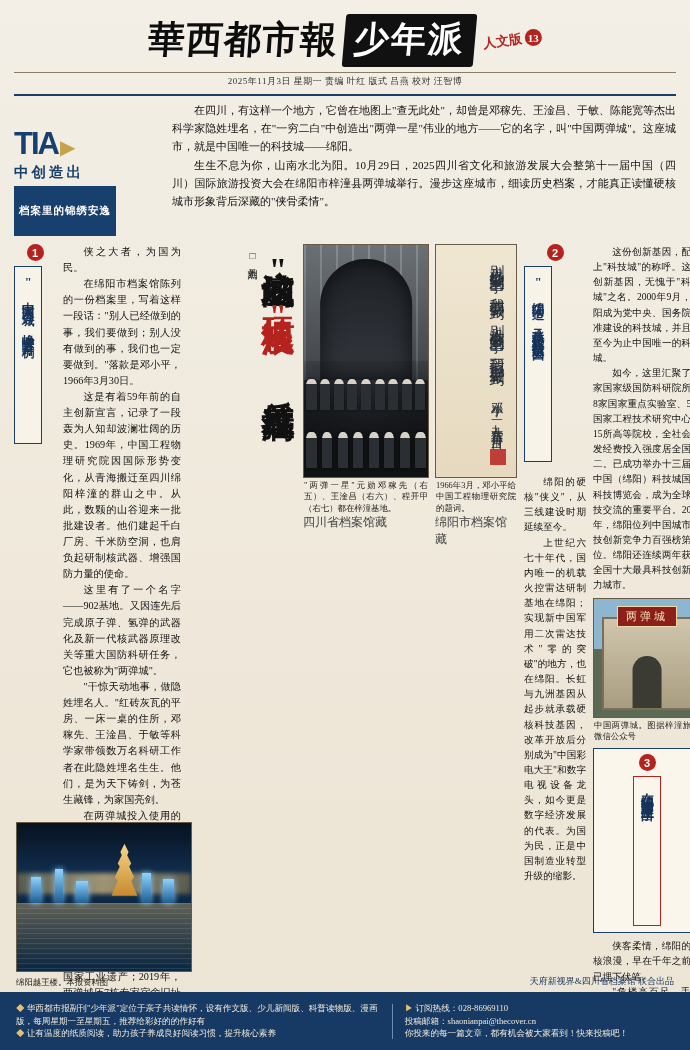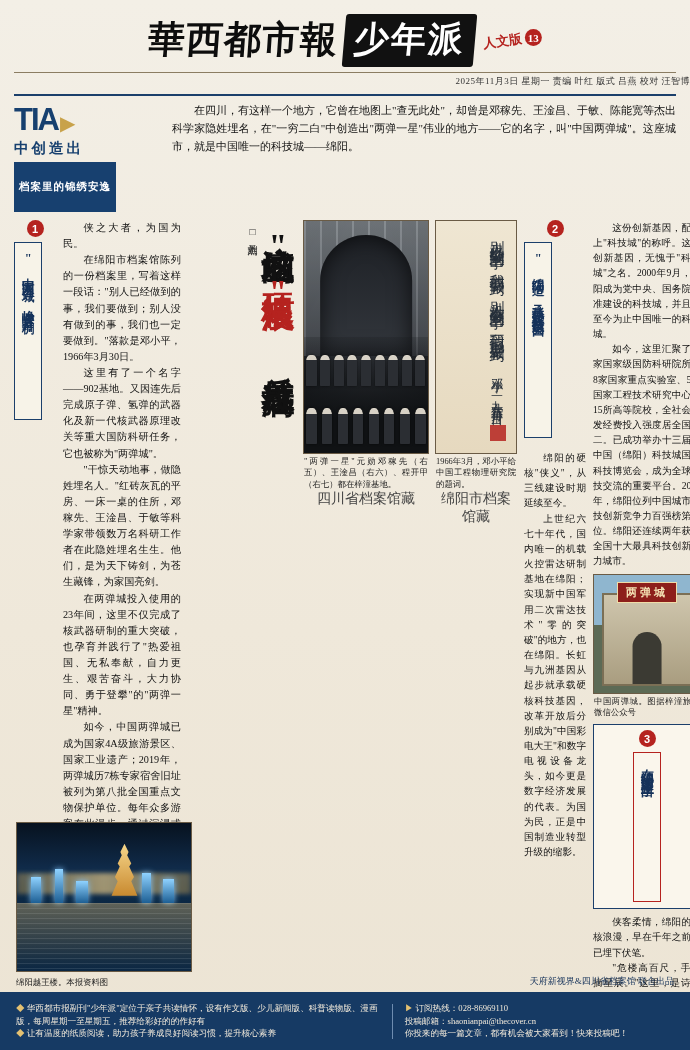--- a/index.html
+++ b/index.html
@@ -50,32 +50,32 @@
   }
   .mh-stamp .num {
     display: inline-flex; align-items: center; justify-content: center;
     width: 17px; height: 17px;
     border-radius: 50%;
     background: #b5231f; color: #fff;
     font-size: 11px;
     transform: rotate(8deg);
   }
   .dateline {
-    text-align: right;
+    text-align: center;
     font-size: 9px;
     color: #333;
     padding: 2px 0 4px 0;
     letter-spacing: .5px;
   }
   .rule-top { border-top: 1px solid #8b7d62; margin: 0 14px; }
   .rule-top2 { border-top: 2px solid #1b3f6b; margin: 2px 14px 0 14px; }
 
   
   .topsec { display: flex; padding: 6px 14px 0 14px; gap: 10px; }
-  .logo-block { width: 148px; flex: none; }
+  .logo-block { width: 148px; flex: none; margin-top: 24px; }
   .logo-tian {
     display: flex; align-items: flex-end; gap: 2px;
     color: #17406f;
   }
   .logo-tian .big {
     font-size: 31px; font-weight: bold; letter-spacing: -2px;
     font-family: "Liberation Sans", sans-serif;
   }
   .logo-tian .arrow {
     color: #c8a24a; font-size: 20px; margin-bottom: 3px;
@@ -174,21 +174,21 @@
     overflow: hidden;
     background: #222;
   }
   .cap {
     font-size: 8.4px;
     line-height: 1.35;
     color: #222;
     padding: 2px 1px 0 1px;
     text-align: justify;
   }
-  .credit { font-size: 14px; color: #444; text-align: center; }
+  .credit { font-size: 12px; color: #444; text-align: left; }
 
   
   .p1 {
     height: 234px;
     background:
       radial-gradient(ellipse at 50% 18%, #5c6068 0%, #2e3238 55%, #1b1d21 100%);
   }
   .p1 .wall {
     position: absolute; left: 0; top: 0; right: 0; height: 58%;
     background:
@@ -260,21 +260,21 @@
   .p3 .gate:before {
     content: ""; position: absolute; left: 50%; transform: translateX(-50%);
     bottom: 0; width: 34%; height: 58%;
     background: #3b3a33;
     border-radius: 50% 50% 0 0 / 28% 28% 0 0;
   }
   .p3 .plaque {
     position: absolute; left: 50%; transform: translateX(-50%);
     top: 6%;
     background: #8d1f1b; color: #f4e3b5;
-    font-size: 11px; letter-spacing: 3px; font-weight: bold;
+    font-size: 11px; letter-spacing: 3px; font-weight: normal;
     padding: 2px 8px;
     writing-mode: horizontal-tb;
     white-space: nowrap;
     border: 1px solid #f0dca8;
   }
 
   
   .p4 {
     height: 150px;
     background: linear-gradient(180deg,#07121f 0%, #123154 38%, #0b2742 55%, #061726 100%);
@@ -370,33 +370,35 @@
     <div class="logo-block">
       <div class="logo-tian">
         <span class="big">TIA</span>
         <span class="arrow">▶</span>
       </div>
       <div class="logo-sub">中创造出</div>
       <div class="logo-tag">档案里的锦绣安逸</div>
     </div>
     <div class="lead">
       <p>在四川，有这样一个地方，它曾在地图上"查无此处"，却曾是邓稼先、王淦昌、于敏、陈能宽等杰出科学家隐姓埋名，在"一穷二白"中创造出"两弹一星"伟业的地方——它的名字，叫"中国两弹城"。这座城市，就是中国唯一的科技城——绵阳。</p>
+      <p>生生不息为你，山南水北为阳。10月29日，2025四川省文化和旅游发展大会整第十一届中国（四川）国际旅游投资大会在绵阳市梓潼县两弹城举行。漫步这座城市，细读历史档案，才能真正读懂硬核城市形象背后深藏的"侠骨柔情"。</p>
     </div>
   </div>
 
   <div class="main">
 
     <div class="col col-a">
       <div class="numcircle">1</div>
       <div class="vbox">"中国两弹城"峥嵘岁月稠</div>
     </div>
 
     <div class="col col-b bodytext">
       <p>侠之大者，为国为民。</p>
       <p>在绵阳市档案馆陈列的一份档案里，写着这样一段话："别人已经做到的事，我们要做到；别人没有做到的事，我们也一定要做到。"落款是邓小平，1966年3月30日。</p>
+      <p>这是有着59年前的自主创新宣言，记录了一段轰为人知却波澜壮阔的历史。1969年，中国工程物理研究院因国际形势变化，从青海搬迁至四川绵阳梓潼的群山之中。从此，数颗的山谷迎来一批批建设者。他们建起千白厂房、千米防空洞，也肩负起研制核武器、增强国防力量的使命。</p>
       <p>这里有了一个名字——902基地。又因连先后完成原子弹、氢弹的武器化及新一代核武器原理改关等重大国防科研任务，它也被称为"两弹城"。</p>
       <p>"干惊天动地事，做隐姓埋名人。"红砖灰瓦的平房、一床一桌的住所，邓稼先、王淦昌、于敏等科学家带领数万名科研工作者在此隐姓埋名生生。他们，是为天下铸剑，为苍生藏锋，为家国亮剑。</p>
       <p>在两弹城投入使用的23年间，这里不仅完成了核武器研制的重大突破，也孕育并践行了"热爱祖国、无私奉献，自力更生、艰苦奋斗，大力协同、勇于登攀"的"两弹一星"精神。</p>
       <p>如今，中国两弹城已成为国家4A级旅游景区、国家工业遗产；2019年，两弹城历7栋专家宿舍旧址被列为第八批全国重点文物保护单位。每年众多游客在此漫步，通过沉浸式面木、5D影院等新颖方式，感受那段峥嵘岁月，汲取迎难而上的力量。</p>
     </div>
 
     <div class="col col-c" style="display:flex;justify-content:flex-end;">
       <div class="byline">□刘圣杰</div>
       <div class="bighead">这座城的"<span class="hl">硬核浪漫" </span>反差感拉满</div>
     </div>

